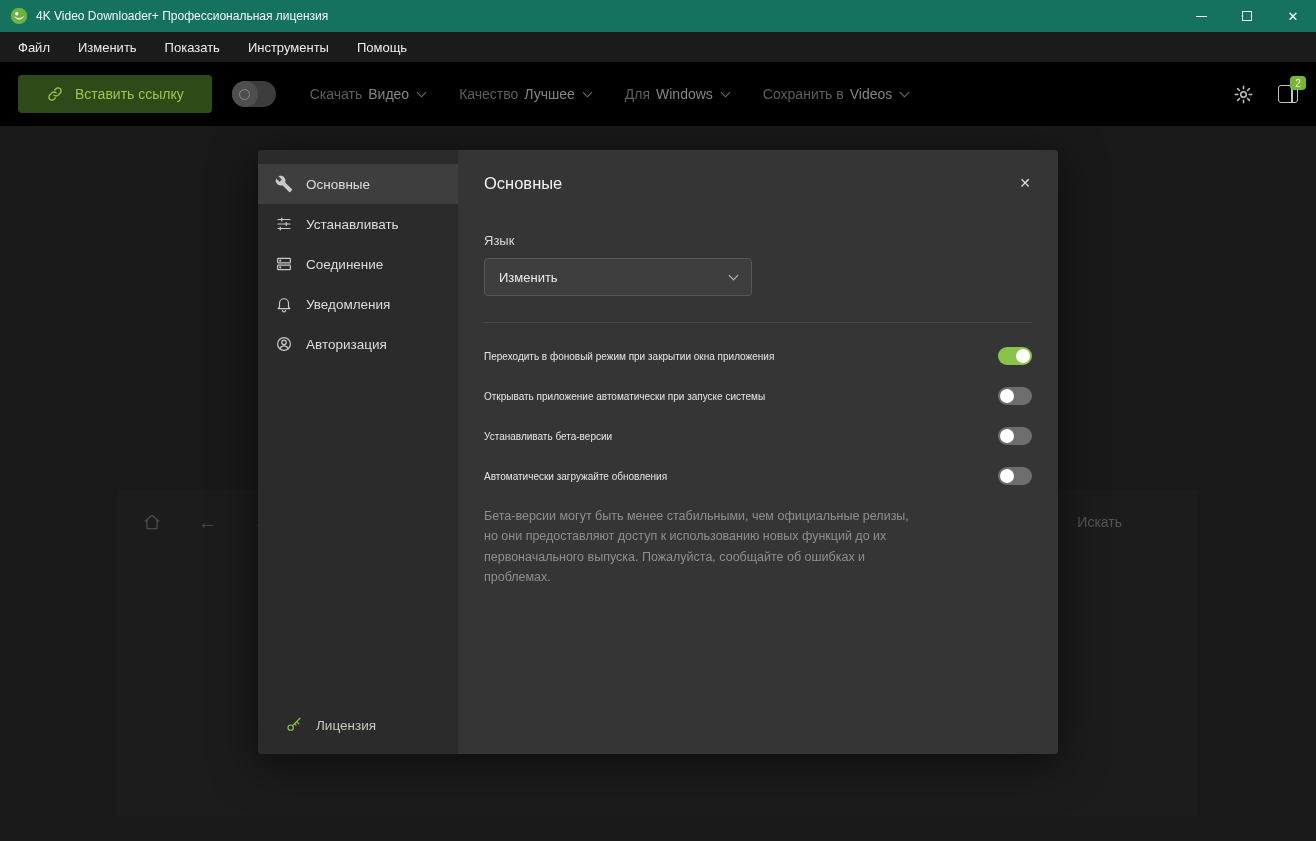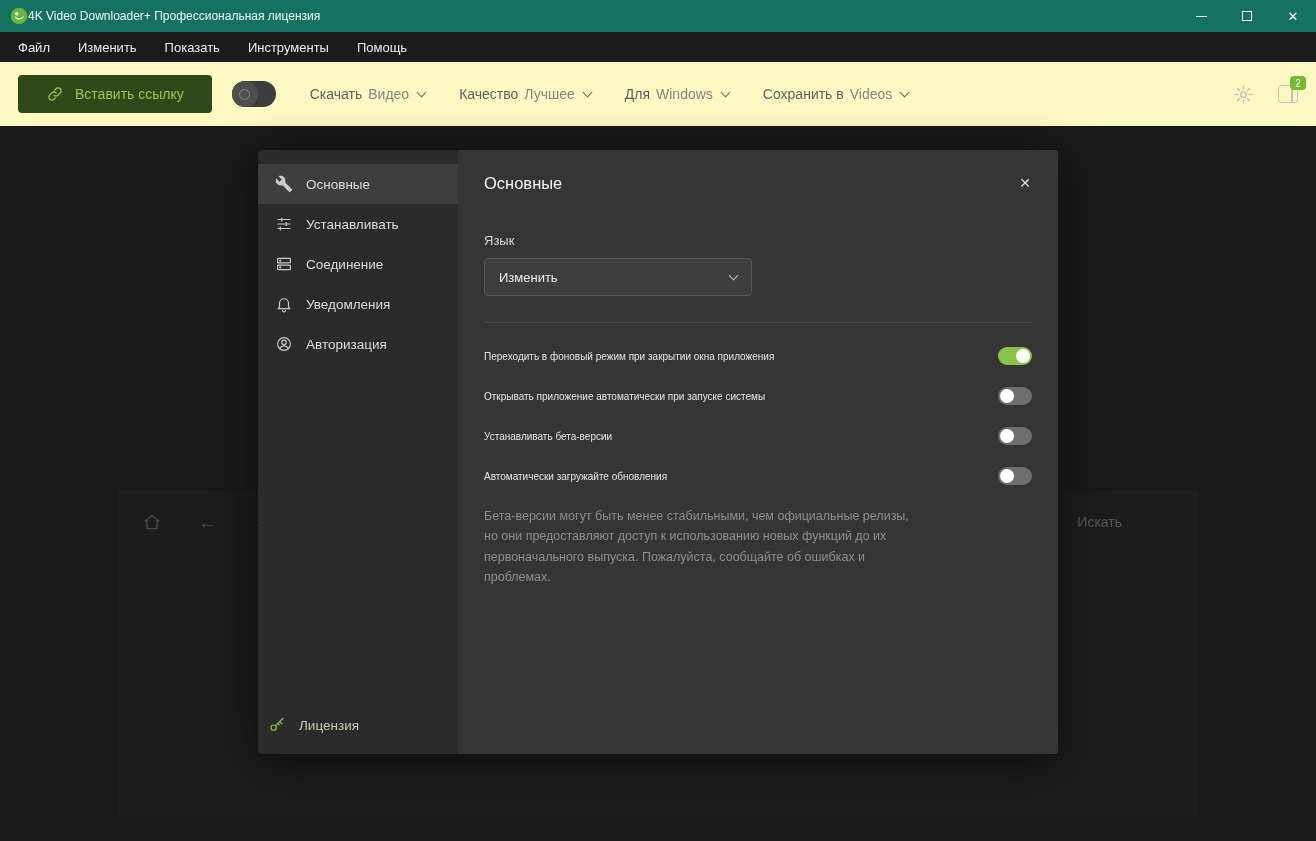--- a/index.html
+++ b/index.html
@@ -2,35 +2,35 @@
 <html><head>
 <meta charset="utf-8">
 <style>
   * { margin:0; padding:0; box-sizing:border-box; }
   html,body { width:1316px; height:841px; overflow:hidden; background:#101010;
               font-family:"Liberation Sans", sans-serif; }
   .window { position:relative; width:1316px; height:841px; background:#1d1d1d; overflow:hidden; }
 
   
   .titlebar { height:32px; background:#14725f; display:flex; align-items:center;
-              padding-left:10px; color:#ffffff; }
+              padding-left:10px; gap:8px; color:#ffffff; }
   .app-icon { width:18px; height:18px; display:inline-flex; }
   .title-text { font-size:12px; color:#f2faf7; }
   .win-controls { margin-left:auto; display:flex; height:100%; }
   .win-btn { width:46px; height:100%; display:flex; align-items:center; justify-content:center; cursor:default; }
   .min-glyph { width:11px; height:1px; background:#fff; display:block; }
   .max-glyph { width:10px; height:10px; border:1px solid #fff; display:block; }
   .close-glyph { color:#fff; font-size:13px; line-height:1; }
 
   
   .menubar { height:30px; background:#1b1b1b; display:flex; align-items:stretch; padding:0 4px; }
   .menu-item { padding:0 14px; font-size:13px; color:#ededed; display:flex; align-items:center; }
 
   
-  .toolbar { height:64px; background:#fef9c3; display:flex; align-items:center; padding:0 18px; }
+  .toolbar { height:64px; background:#000000; display:flex; align-items:center; padding:0 18px; }
   .paste-btn { display:flex; align-items:center; gap:11px; background:#2e4a18; color:#9dc64a;
                border:none; height:38px; padding:0 28px; border-radius:4px; font-size:14px;
                font-family:inherit; }
   .paste-btn .icon { display:inline-flex; width:18px; height:18px; color:#9dc64a; }
   .smart-toggle { width:44px; height:26px; border-radius:13px; background:#3d3d3d; position:relative;
                   margin-left:20px; flex-shrink:0; }
   .smart-toggle .knob { position:absolute; left:0; top:0; width:26px; height:26px; border-radius:50%;
                         background:#4e4e4e; display:flex; align-items:center; justify-content:center; }
   .smart-toggle .knob::after { content:''; width:9px; height:9px; border-radius:50%; border:1.5px solid #8a8a8a; }
   .dd-group { display:flex; align-items:center; gap:34px; margin-left:34px; }
@@ -58,21 +58,21 @@
   .overlay { position:absolute; inset:0; background:rgba(0,0,0,0.45); }
 
   
   .modal { position:absolute; left:258px; top:24px; width:800px; height:604px; display:flex;
            border-radius:4px; overflow:hidden; box-shadow:0 10px 45px rgba(0,0,0,.55); }
   .settings-nav { width:200px; background:#2b2b2b; padding-top:14px; position:relative; flex-shrink:0; }
   .nav-item { height:40px; display:flex; align-items:center; gap:13px; padding:0 17px;
               color:#dcdcdc; font-size:13.5px; }
   .nav-item.selected { background:#3e3e3e; }
   .nav-icon { width:18px; height:18px; display:inline-flex; color:#c9c9c9; flex-shrink:0; }
-  .license-item { position:absolute; bottom:20px; left:10px; display:flex; align-items:center; gap:13px;
+  .license-item { position:absolute; bottom:20px; left:27px; display:flex; align-items:center; gap:13px;
                   font-size:13.5px; color:#c6ccb9; }
   .license-icon { color:#8fc440; }
 
   .settings-content { flex:1; background:#353535; position:relative; padding:24px 26px; }
   .content-title { font-size:16.5px; font-weight:400; color:#f2f2f2; }
   .close-btn { position:absolute; top:25px; right:27px; color:#dcdcdc; font-size:14px; cursor:default; }
   .field-label { margin-top:40px; font-size:13px; color:#d8d8d8; }
   .select { margin-top:10px; width:268px; height:38px; background:#3e3e3e; border:1px solid #575757;
             border-radius:4px; display:flex; align-items:center; justify-content:space-between;
             padding:0 14px; font-size:13px; color:#ececec; }

